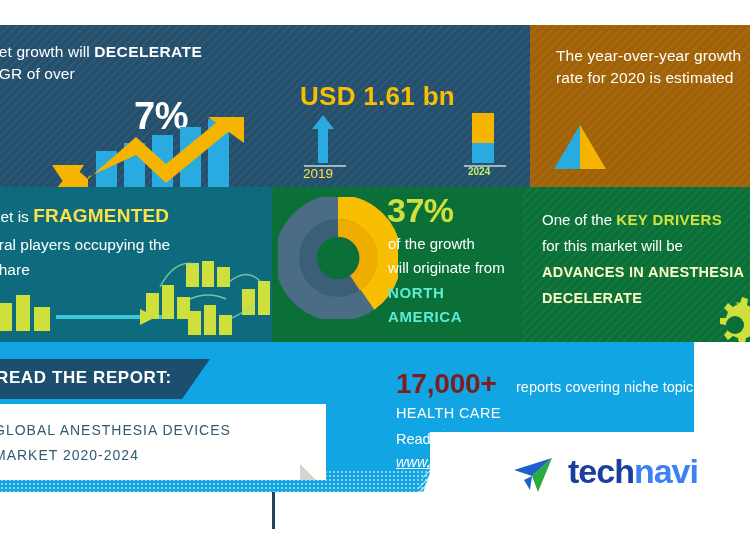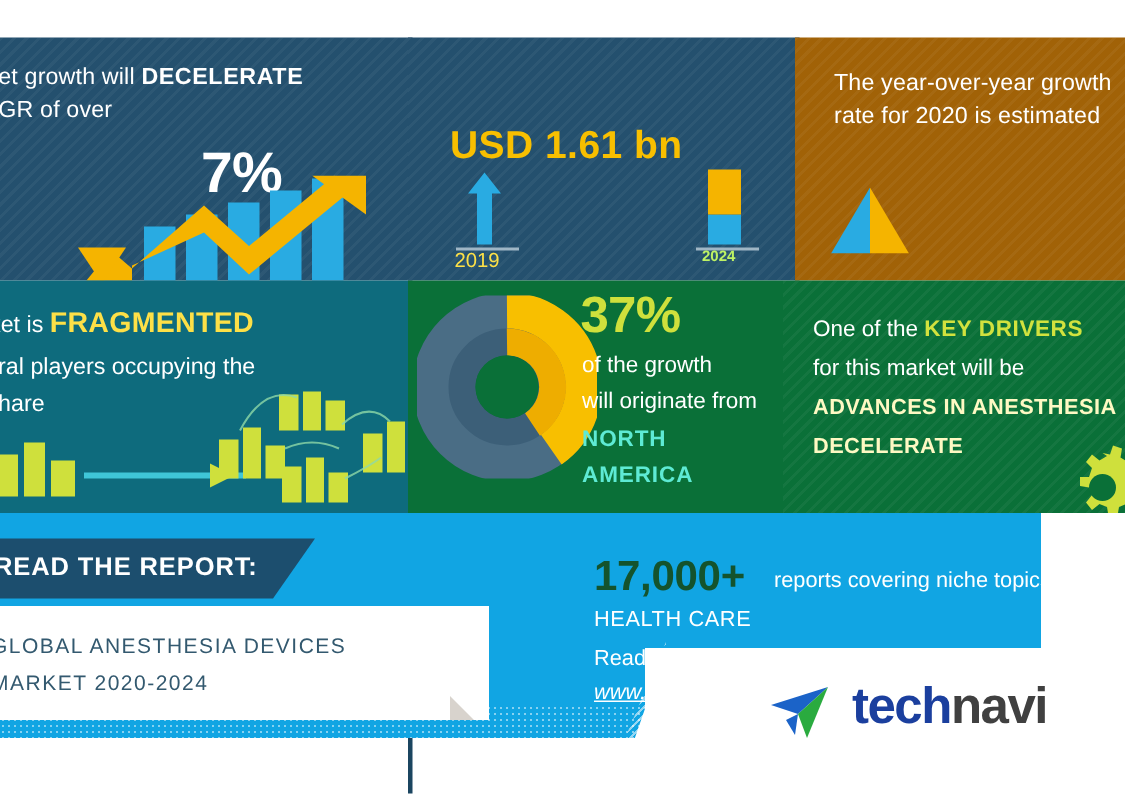--- a/index.html
+++ b/index.html
@@ -64,38 +64,38 @@
   .bot-dots{position:absolute;left:0;bottom:0;width:750px;height:22px;
     background-image:radial-gradient(rgba(255,255,255,.5) .8px,transparent .9px);background-size:4px 4px;}
   .ribbon{position:absolute;left:-40px;top:17px;height:40px;width:222px;background:#1c4e6e;}
   .ribbon-tip{position:absolute;left:182px;top:17px;width:0;height:0;border-left:28px solid #1c4e6e;border-bottom:40px solid transparent;}
   .ribbon-txt{position:absolute;left:-4px;top:26px;color:#ffffff;font-size:17px;font-weight:bold;letter-spacing:.6px;}
 
   .card{position:absolute;left:-46px;top:62px;width:372px;height:76px;background:#ffffff;}
   .card-fold{position:absolute;left:300px;top:122px;width:0;height:0;border-left:16px solid #d8d3cd;border-top:16px solid #ffffff;}
   .card-t1{position:absolute;left:-6px;top:76px;color:#33596f;font-size:14px;letter-spacing:1px;line-height:1.75;}
 
-  .stat-num{position:absolute;left:396px;top:368px;color:#14532d;font-size:28px;font-weight:bold;letter-spacing:-.2px;}
+  .stat-num{position:absolute;left:396px;top:368px;color:#7f1d1d;font-size:28px;font-weight:bold;letter-spacing:-.2px;}
   .stat-sub{position:absolute;left:516px;top:379px;color:#ffffff;font-size:14.5px;}
   .stat-hc{position:absolute;left:396px;top:405px;color:#ffffff;font-size:14.5px;letter-spacing:.4px;}
   .stat-read{position:absolute;left:396px;top:431px;color:#ffffff;font-size:14.5px;}
   .stat-url{position:absolute;left:396px;top:454px;color:#ffffff;font-size:14.5px;font-style:italic;text-decoration:underline;}
 
   .circ{position:absolute;left:711px;top:362px;width:56px;height:56px;border:3px solid #ffffff;border-radius:50%;}
   .circ-i{position:absolute;left:20px;top:12px;width:14px;height:14px;border-radius:50%;background:#ffffff;}
   .circ-b{position:absolute;left:12px;top:30px;width:30px;height:22px;border-radius:14px 14px 0 0;background:#ffffff;}
 
   .logo-wrap{position:absolute;left:430px;top:432px;width:320px;height:104px;background:#ffffff;}
   .logo-slant{position:absolute;left:408px;top:432px;width:0;height:0;border-right:36px solid #ffffff;border-top:104px solid transparent;}
   .logo-edge{position:absolute;left:398px;top:428px;width:46px;height:108px;
     background:repeating-linear-gradient(135deg,rgba(255,255,255,.55) 0 1.5px,rgba(17,165,227,0) 1.5px 4px);
     clip-path:polygon(100% 0,100% 100%,0 100%);}
   .logo-text{position:absolute;left:556px;top:452px;font-size:34px;font-weight:bold;letter-spacing:-1px;}
   .lg-a{color:#1b3f9e;margin-left:12px;}
-  .lg-b{color:#404040;margin-top:28px;}
+  .lg-b{color:#3b82f6;margin-top:28px;}
   .logo-mark{position:absolute;left:512px;top:456px;}
 </style>
 </head>
 <body>
 
 <div class="stage">
 
   <div class="row-top">
 
     <div class="panel p-cagr">

